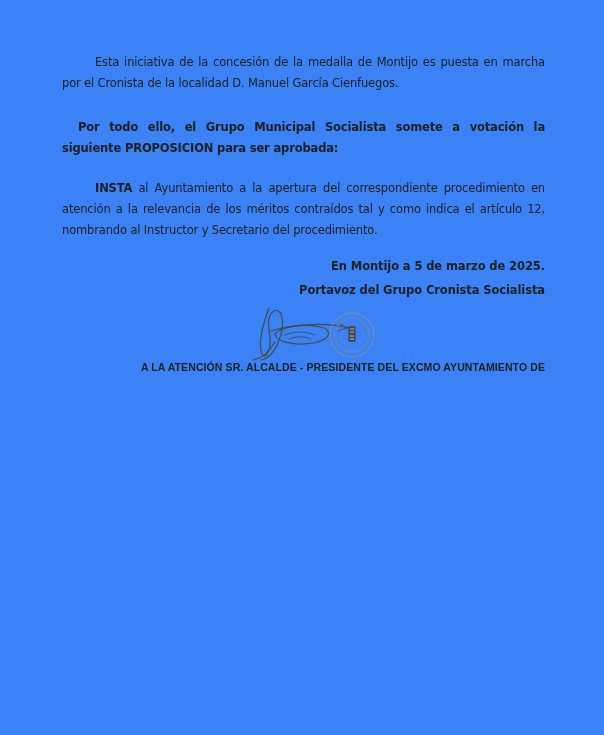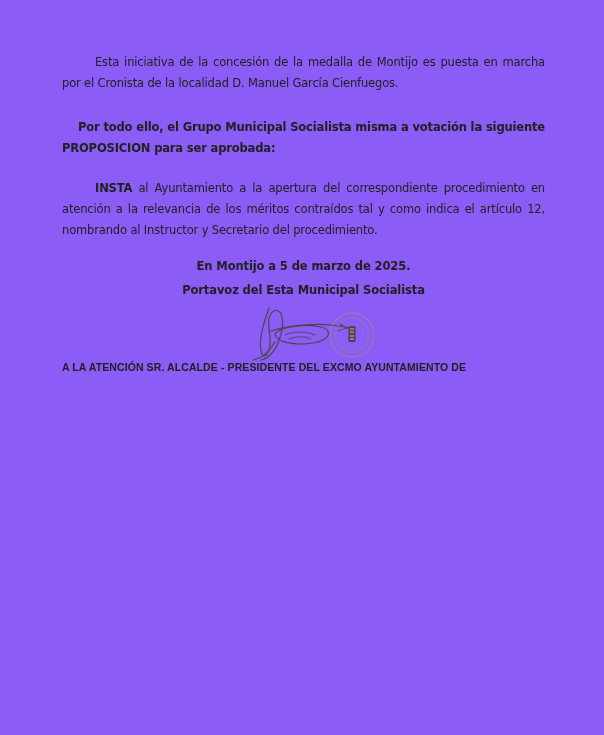--- a/index.html
+++ b/index.html
@@ -1,19 +1,19 @@
 <!DOCTYPE html>
 <html><head>
 <meta charset="utf-8">
 <style>
   html,body{margin:0;padding:0;background:#ffffff;}
   .page{
     position:relative;
     width:604px;height:735px;
-    background:#8b5cf6;
+    background:#3b82f6;
     color:#212121;
     font-family:"DejaVu Sans","Liberation Sans",sans-serif;
     overflow:hidden;
   }
   .content{padding:52px 59px 0 62px;}
   p{margin:0;}
   .para{
     font-size:11.5px;line-height:21px;
     text-align:justify;text-indent:33px;
     letter-spacing:-0.15px;
@@ -26,57 +26,57 @@
     text-align:justify;text-indent:33px;
     letter-spacing:-0.15px;
     background:#f3f3f3;
     margin:0 0 12px -4px;
     padding:2px 4px 4px 4px;
   }
   .motion{font-weight:bold;text-indent:16px;}
   .lead{font-weight:bold;}
   .closing{
     margin-top:13px;
-    text-align:center;font-weight:bold;
+    text-align:right;font-weight:bold;
     font-size:11.5px;line-height:24px;
     letter-spacing:-0.1px;
   }
   .sig-row{
     margin-top:2px;
     display:flex;justify-content:center;
     position:relative;left:8px;
     height:56px;
   }
   .attention{
     font-family:"Liberation Sans",sans-serif;
     font-weight:bold;
     font-size:10.5px;line-height:21px;
-    text-align:left;
+    text-align:right;
     margin-top:-3px;
     letter-spacing:0.1px;
   }
 </style>
 </head>
 <body>
 
 <div class="page">
   <div class="content">
 
     <p class="para first">Esta iniciativa de la concesión de la medalla de Montijo es puesta en marcha por el Cronista de la localidad D. Manuel García Cienfuegos.</p>
 
 
 
-    <p class="para motion">Por todo ello, el Grupo Municipal Socialista misma a votación la siguiente PROPOSICION para ser aprobada:</p>
+    <p class="para motion">Por todo ello, el Grupo Municipal Socialista somete a votación la siguiente PROPOSICION para ser aprobada:</p>
 
     <p class="para tight"><span class="lead">INSTA</span><span> al Ayuntamiento a la apertura del correspondiente procedimiento en atención a la relevancia de los méritos contraídos tal y como indica el artículo 12, nombrando al Instructor y Secretario del procedimiento.</span></p>
 
 
     <div class="closing">
       <p>En Montijo a 5 de marzo de 2025.</p>
-      <p>Portavoz del Esta Municipal Socialista</p>
+      <p>Portavoz del Grupo Cronista Socialista</p>
     </div>
 
     <div class="sig-row">
       <svg width="134" height="58" viewBox="0 0 134 58" xmlns="http://www.w3.org/2000/svg">
 
         <g fill="none" stroke="#4a4a4a" stroke-width="1.2" stroke-linecap="round">
           <path d="M24 4 C 18 20, 13 40, 17 50 C 20 56, 26 47, 25 34 C 24 22, 21 12, 29 7 C 36 3, 40 16, 36 30 C 32 45, 25 54, 16 56"></path>
           <path d="M30 30 C 34 23, 62 19, 76 23 C 88 26, 86 36, 68 39 C 50 42, 31 38, 30 30 Z"></path>
           <path d="M40 31 C 48 27, 62 27, 70 31 M44 35 C 52 32, 60 32, 66 35" stroke-width="0.9"></path>
           <path d="M26 27 C 48 20, 82 18, 104 24"></path>

